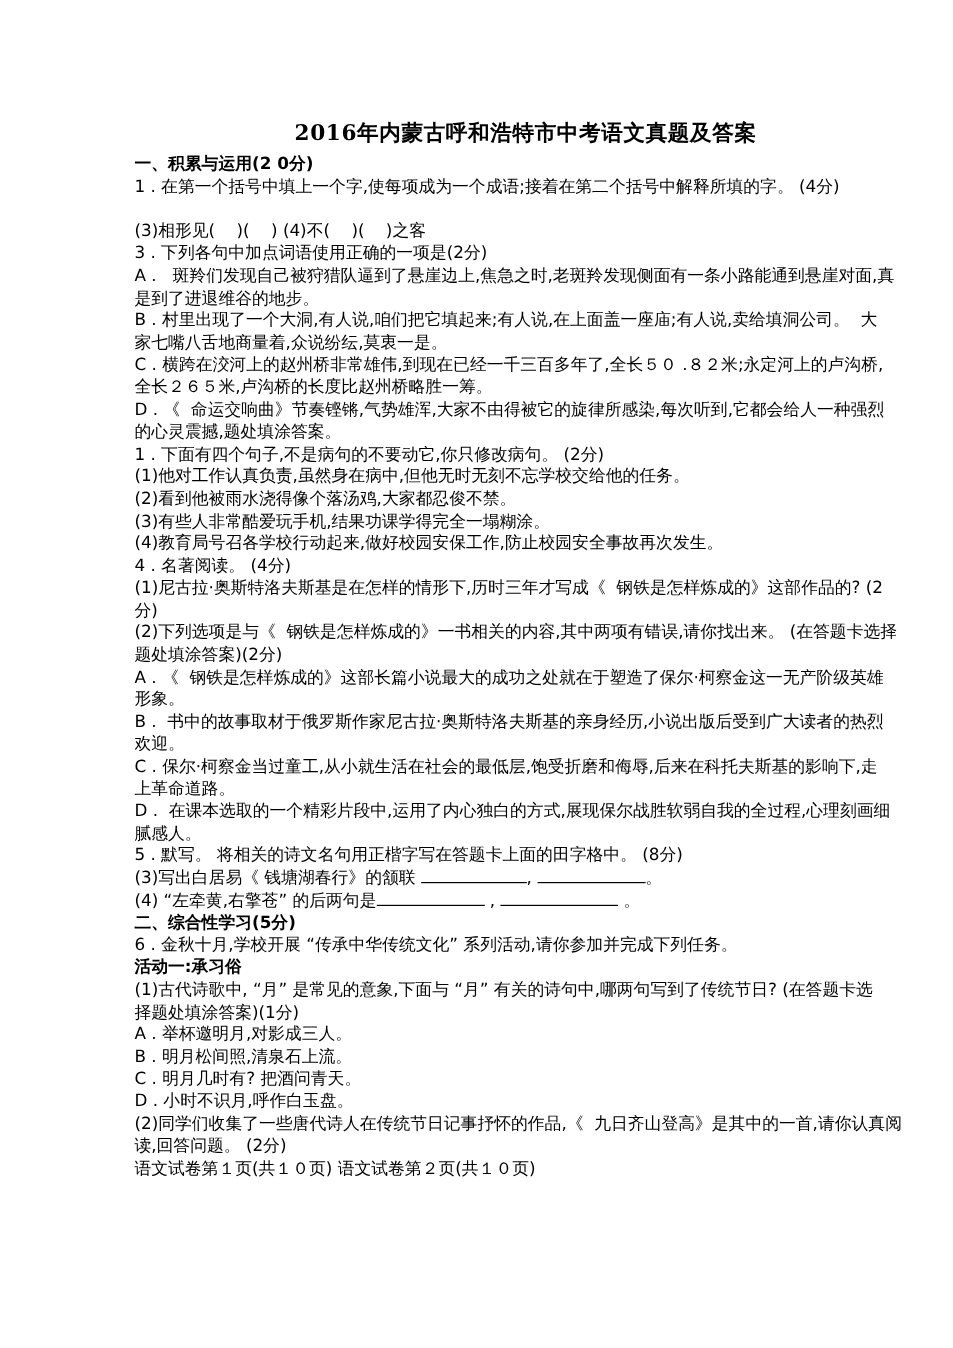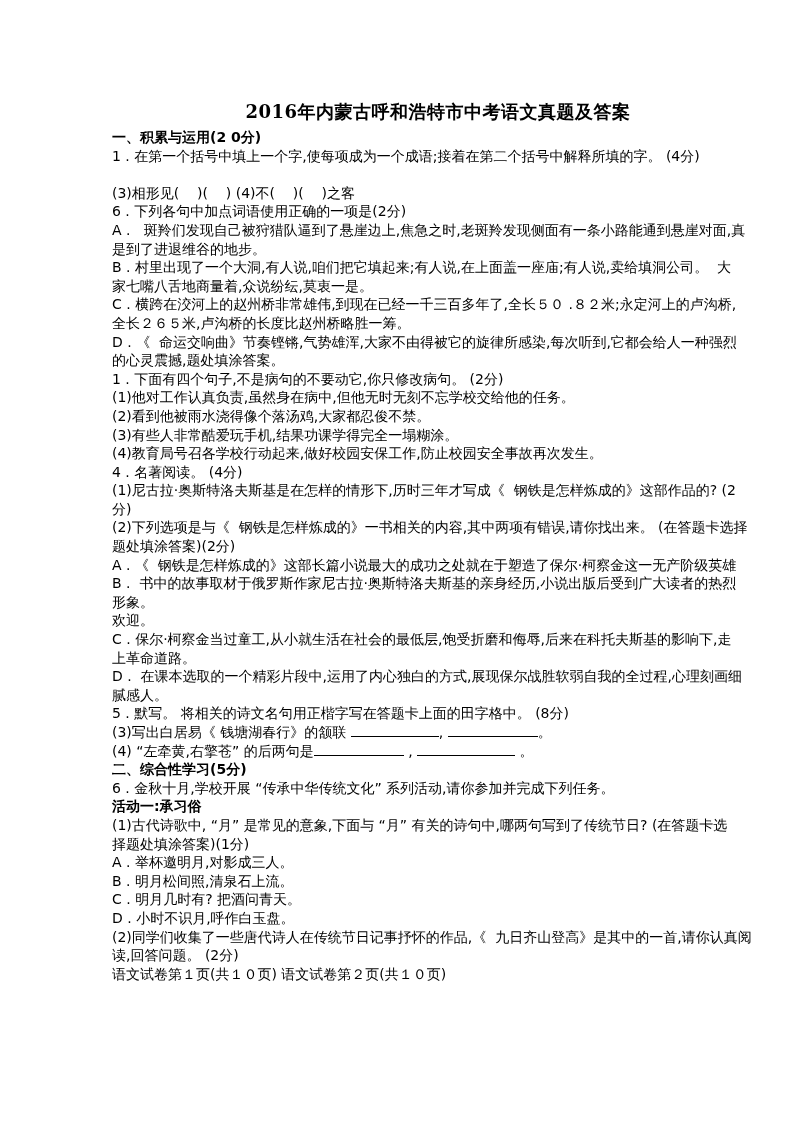--- a/index.html
+++ b/index.html
@@ -17,21 +17,21 @@
 <body>
 
 <div class="page">
   <div class="title">2016年内蒙古呼和浩特市中考语文真题及答案</div>
 
   <p class="line h">一、积累与运用(2 0分)</p>
   <p class="line">1 . 在第一个括号中填上一个字,使每项成为一个成语;接着在第二个括号中解释所填的字。 (4分)</p>
   <div class="gap"></div>
   <p class="line">(3)相形见(    )(    ) (4)不(    )(    )之客</p>
 
-  <p class="line">6 . 下列各句中加点词语使用正确的一项是(2分)</p>
+  <p class="line">3 . 下列各句中加点词语使用正确的一项是(2分)</p>
   <p class="line">A .   斑羚们发现自己被狩猎队逼到了悬崖边上,焦急之时,老斑羚发现侧面有一条小路能通到悬崖对面,真</p>
   <p class="line">是到了进退维谷的地步。</p>
   <p class="line">B . 村里出现了一个大洞,有人说,咱们把它填起来;有人说,在上面盖一座庙;有人说,卖给填洞公司。  大</p>
   <p class="line">家七嘴八舌地商量着,众说纷纭,莫衷一是。</p>
   <p class="line">C . 横跨在洨河上的赵州桥非常雄伟,到现在已经一千三百多年了,全长５０ .８２米;永定河上的卢沟桥,</p>
   <p class="line">全长２６５米,卢沟桥的长度比赵州桥略胜一筹。</p>
   <p class="line">D . 《  命运交响曲》节奏铿锵,气势雄浑,大家不由得被它的旋律所感染,每次听到,它都会给人一种强烈</p>
   <p class="line">的心灵震撼,题处填涂答案。</p>
 
   <p class="line">1 . 下面有四个句子,不是病句的不要动它,你只修改病句。 (2分)</p>
@@ -39,22 +39,22 @@
   <p class="line">(2)看到他被雨水浇得像个落汤鸡,大家都忍俊不禁。</p>
   <p class="line">(3)有些人非常酷爱玩手机,结果功课学得完全一塌糊涂。</p>
   <p class="line">(4)教育局号召各学校行动起来,做好校园安保工作,防止校园安全事故再次发生。</p>
 
   <p class="line">4 . 名著阅读。 (4分)</p>
   <p class="line">(1)尼古拉·奥斯特洛夫斯基是在怎样的情形下,历时三年才写成《  钢铁是怎样炼成的》这部作品的? (2</p>
   <p class="line">分)</p>
   <p class="line">(2)下列选项是与《  钢铁是怎样炼成的》一书相关的内容,其中两项有错误,请你找出来。 (在答题卡选择</p>
   <p class="line">题处填涂答案)(2分)</p>
   <p class="line">A . 《  钢铁是怎样炼成的》这部长篇小说最大的成功之处就在于塑造了保尔·柯察金这一无产阶级英雄</p>
+  <p class="line">形象。</p>
   <p class="line">B .  书中的故事取材于俄罗斯作家尼古拉·奥斯特洛夫斯基的亲身经历,小说出版后受到广大读者的热烈</p>
-  <p class="line">形象。</p>
   <p class="line">欢迎。</p>
   <p class="line">C . 保尔·柯察金当过童工,从小就生活在社会的最低层,饱受折磨和侮辱,后来在科托夫斯基的影响下,走</p>
   <p class="line">上革命道路。</p>
   <p class="line">D .  在课本选取的一个精彩片段中,运用了内心独白的方式,展现保尔战胜软弱自我的全过程,心理刻画细</p>
   <p class="line">腻感人。</p>
 
   <p class="line">5 . 默写。 将相关的诗文名句用正楷字写在答题卡上面的田字格中。 (8分)</p>
   <p class="line"><span>(3)写出白居易《 钱塘湖春行》的颔联 </span><span class="blank" style="width:88px"></span><span>, </span><span class="blank" style="width:90px"></span><span>。</span></p>
   <p class="line"><span>(4) “左牵黄,右擎苍” 的后两句是</span><span class="blank" style="width:90px"></span><span> , </span><span class="blank" style="width:98px"></span><span> 。</span></p>
 

